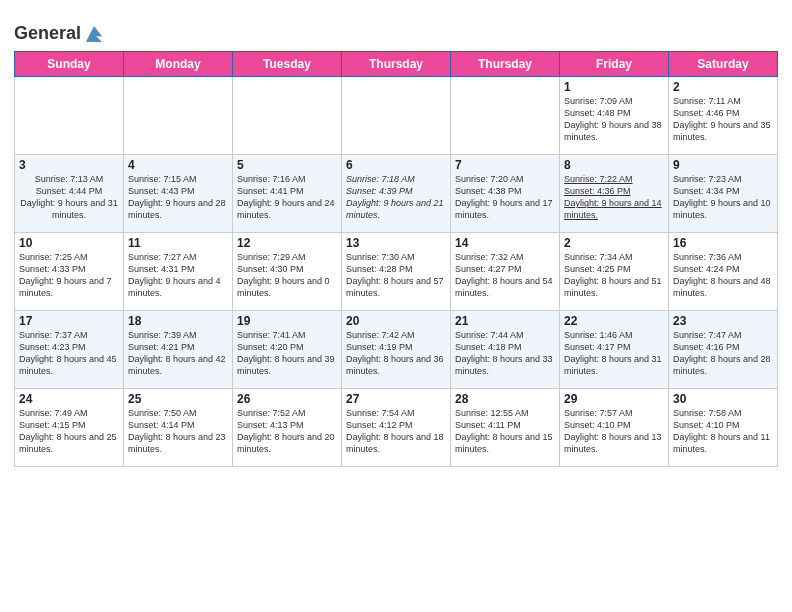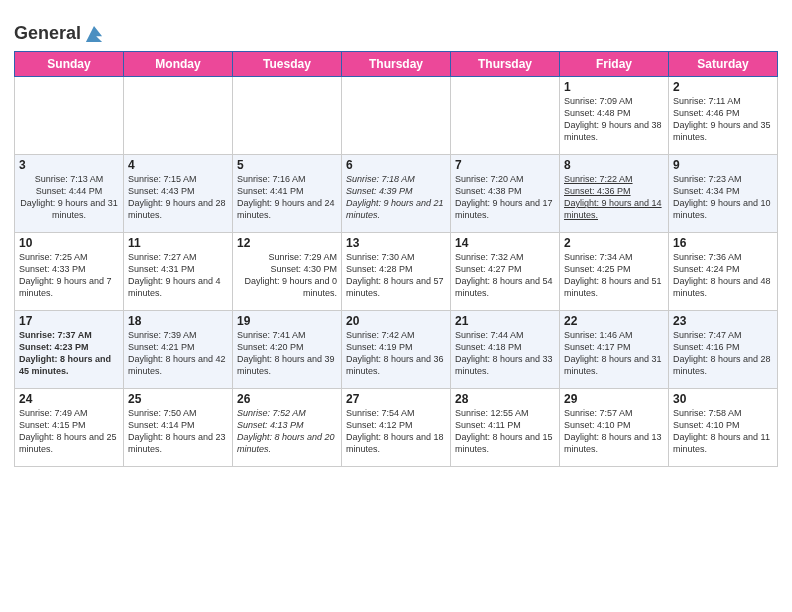--- a/index.html
+++ b/index.html
@@ -196,21 +196,21 @@
 Daylight: 9 hours and 7 minutes.</div>
           </td>
           <td>
             <span class="day-number">11</span>
             <div class="day-info" style="white-space: pre-line;">Sunrise: 7:27 AM
 Sunset: 4:31 PM
 Daylight: 9 hours and 4 minutes.</div>
           </td>
           <td>
             <span class="day-number">12</span>
-            <div class="day-info" style="white-space: pre-line; text-align: right;">Sunrise: 7:29 AM
+            <div class="day-info" style="white-space: pre-line;">Sunrise: 7:29 AM
 Sunset: 4:30 PM
 Daylight: 9 hours and 0 minutes.</div>
           </td>
           <td>
             <span class="day-number">13</span>
             <div class="day-info" style="white-space: pre-line;">Sunrise: 7:30 AM
 Sunset: 4:28 PM
 Daylight: 8 hours and 57 minutes.</div>
           </td>
           <td>
@@ -228,21 +228,21 @@
           <td>
             <span class="day-number">16</span>
             <div class="day-info" style="white-space: pre-line;">Sunrise: 7:36 AM
 Sunset: 4:24 PM
 Daylight: 8 hours and 48 minutes.</div>
           </td>
         </tr>
         <tr>
           <td>
             <span class="day-number">17</span>
-            <div class="day-info" style="white-space: pre-line; font-weight: bold;">Sunrise: 7:37 AM
+            <div class="day-info" style="white-space: pre-line;">Sunrise: 7:37 AM
 Sunset: 4:23 PM
 Daylight: 8 hours and 45 minutes.</div>
           </td>
           <td>
             <span class="day-number">18</span>
             <div class="day-info" style="white-space: pre-line;">Sunrise: 7:39 AM
 Sunset: 4:21 PM
 Daylight: 8 hours and 42 minutes.</div>
           </td>
           <td>
@@ -284,21 +284,21 @@
 Daylight: 8 hours and 25 minutes.</div>
           </td>
           <td>
             <span class="day-number">25</span>
             <div class="day-info" style="white-space: pre-line;">Sunrise: 7:50 AM
 Sunset: 4:14 PM
 Daylight: 8 hours and 23 minutes.</div>
           </td>
           <td>
             <span class="day-number">26</span>
-            <div class="day-info" style="white-space: pre-line; font-style: italic;">Sunrise: 7:52 AM
+            <div class="day-info" style="white-space: pre-line;">Sunrise: 7:52 AM
 Sunset: 4:13 PM
 Daylight: 8 hours and 20 minutes.</div>
           </td>
           <td>
             <span class="day-number">27</span>
             <div class="day-info" style="white-space: pre-line;">Sunrise: 7:54 AM
 Sunset: 4:12 PM
 Daylight: 8 hours and 18 minutes.</div>
           </td>
           <td>

